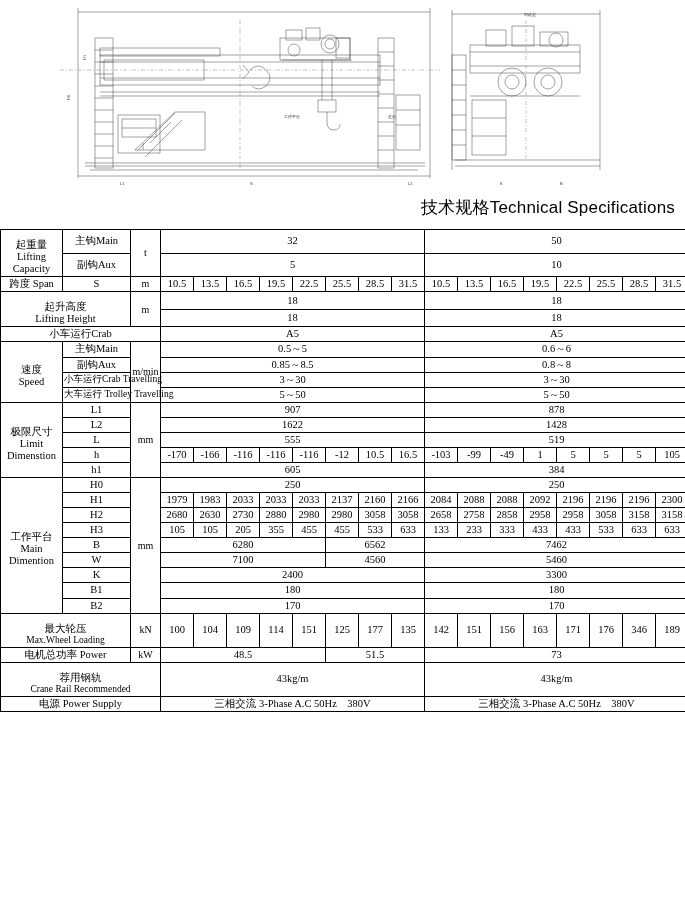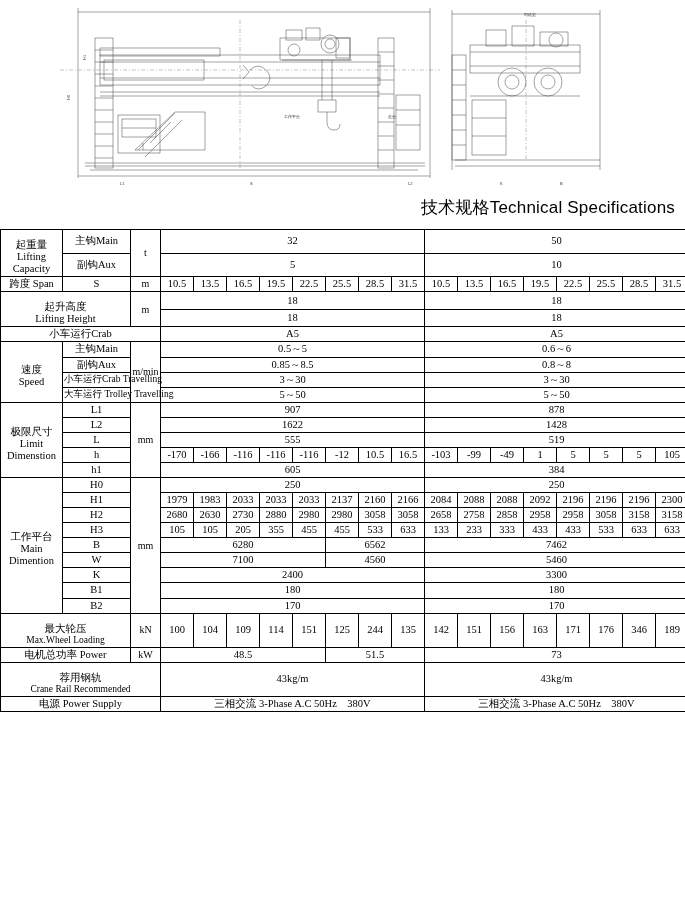--- a/index.html
+++ b/index.html
@@ -439,21 +439,21 @@
       <span class="cn">最大轮压</span>
       <span class="en small">Max.Wheel Loading</span>
     </td>
     <td class="unit">kN</td>
     <td>100</td>
     <td>104</td>
     <td>109</td>
     <td>114</td>
     <td>151</td>
     <td>125</td>
-    <td>244</td>
+    <td>177</td>
     <td>135</td>
     <td>142</td>
     <td>151</td>
     <td>156</td>
     <td>163</td>
     <td>171</td>
     <td>176</td>
     <td>346</td>
     <td>189</td>
   </tr>

